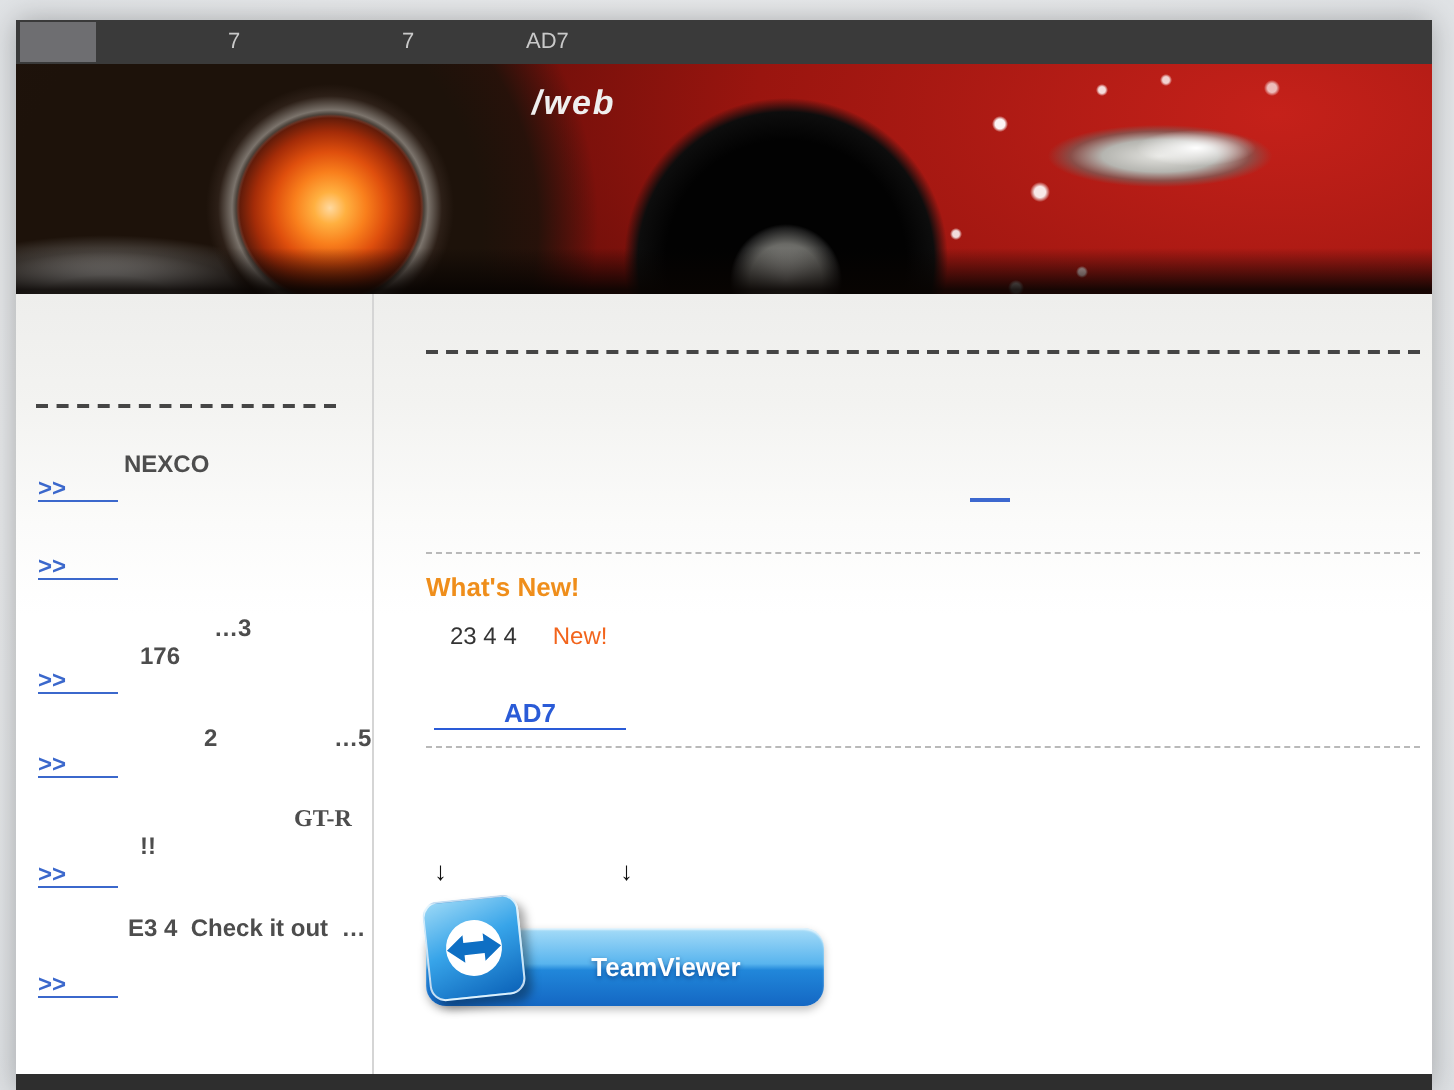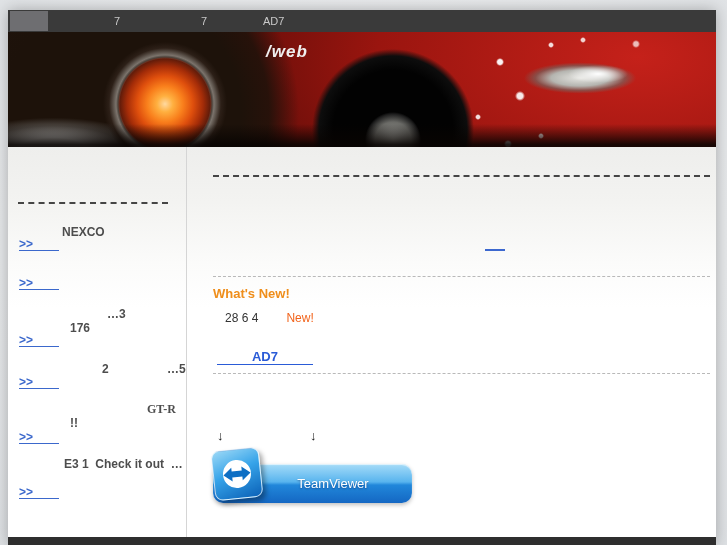--- a/index.html
+++ b/index.html
@@ -39,31 +39,31 @@
     background:linear-gradient(180deg,#eeeeec 0px,#f3f3f1 55px,#fbfbfa 115px,#ffffff 160px);}
   .sidebar{position:absolute;left:0;top:0;width:178px;height:390px;border-right:1px solid #d5d5d5;}
   .main{position:absolute;left:179px;top:0;width:529px;height:390px;}
   .sb-item{position:absolute;font-size:12px;font-weight:bold;color:#4d4d4d;white-space:pre;margin-left:32px;}
   .dash-dark{border-top:2px dashed #454545;height:0;position:absolute;}
   .dash-light{border-top:1px dashed #b9b9b9;height:0;position:absolute;}
   a.jump{position:absolute;display:inline-block;width:40px;font-size:12px;font-weight:bold;
     color:#3b68cc;text-decoration:none;border-bottom:1px solid #3b68cc;line-height:12px;cursor:pointer;}
   .whats-new{position:absolute;left:26px;top:139px;font-size:13px;font-weight:bold;color:#ef8e1b;}
   .news-line{position:absolute;left:38px;top:164px;font-size:12px;color:#333;}
-  .news-badge{color:#f2641c;margin-left:28px;}
+  .news-badge{color:#f2641c;margin-left:18px;}
   .ad7{position:absolute;left:30px;top:202px;width:96px;text-align:center;font-size:13px;font-weight:bold;
     color:#2a5bd7;text-decoration:none;border-bottom:1px solid #2a5bd7;cursor:pointer;}
   .mini-link{position:absolute;left:298px;top:99px;width:20px;height:3px;border-bottom:2px solid #3c68cf;cursor:pointer;}
   .dl-arrow{position:absolute;top:281px;font-size:13px;font-weight:bold;color:#111;}
   .arrow1{left:30px}.arrow2{left:123px}
   .tv-btn{position:absolute;left:26px;top:317px;width:199px;height:39px;border:0;border-radius:10px;cursor:pointer;
     background:linear-gradient(180deg,#a6dcf8 0%,#58b4ee 46%,#2187da 54%,#1467c3 100%);
     box-shadow:0 2px 4px rgba(0,0,0,.25), inset 0 1px 1px rgba(255,255,255,.7);}
   .tv-label{position:absolute;left:60px;top:12px;width:120px;text-align:center;color:#fff;font-size:13px;
-    font-weight:normal;text-shadow:0 1px 2px rgba(0,20,80,.45);}
+    font-weight:bold;text-shadow:0 1px 2px rgba(0,20,80,.45);}
   .tv-logo{position:absolute;left:0px;top:-15px;width:46px;height:48px;border-radius:8px;
     background:linear-gradient(160deg,#9bd8f6 0%,#37a4e9 45%,#0b62b8 100%);
     border:1px solid rgba(255,255,255,.75);transform:rotate(-6deg);
     box-shadow:3px 4px 5px rgba(0,0,0,.35);display:flex;align-items:center;justify-content:center;}
   
   .footer{position:absolute;left:0;top:527px;width:708px;height:8px;background:#2e2e2e;}
 </style>
 </head>
 <body>
 
@@ -95,34 +95,34 @@
       <a class="jump" style="left:11px;top:187px;">&gt;&gt;</a>
 
       <div class="sb-item" style="left:62px;top:215px;">2</div>
       <div class="sb-item" style="left:127px;top:215px;">…5</div>
       <a class="jump" style="left:11px;top:229px;">&gt;&gt;</a>
 
       <div class="sb-item" style="left:107px;top:255px;font-family:Liberation Serif, serif;">GT-R</div>
       <div class="sb-item" style="left:30px;top:269px;">!!</div>
       <a class="jump" style="left:11px;top:284px;">&gt;&gt;</a>
 
-      <div class="sb-item" style="left:24px;top:310px;">E3 1  Check it out  …</div>
+      <div class="sb-item" style="left:24px;top:310px;">E3 4  Check it out  …</div>
       <a class="jump" style="left:11px;top:339px;">&gt;&gt;</a>
     </div>
 
     <div class="main">
       <div class="dash-dark" style="left:26px;top:28px;width:497px;"></div>
 
       <a class="mini-link"></a>
 
       <div class="dash-light" style="left:26px;top:129px;width:497px;"></div>
 
       <div class="whats-new">What's New!</div>
 
-      <div class="news-line"><span>28 6 4</span><span class="news-badge">New!</span></div>
+      <div class="news-line"><span>23 4 4</span><span class="news-badge">New!</span></div>
 
       <a class="ad7">AD7</a>
 
       <div class="dash-light" style="left:26px;top:226px;width:497px;"></div>
 
       <span class="dl-arrow arrow1">↓</span>
       <span class="dl-arrow arrow2">↓</span>
 
       <div class="tv-btn">
         <div class="tv-logo">

